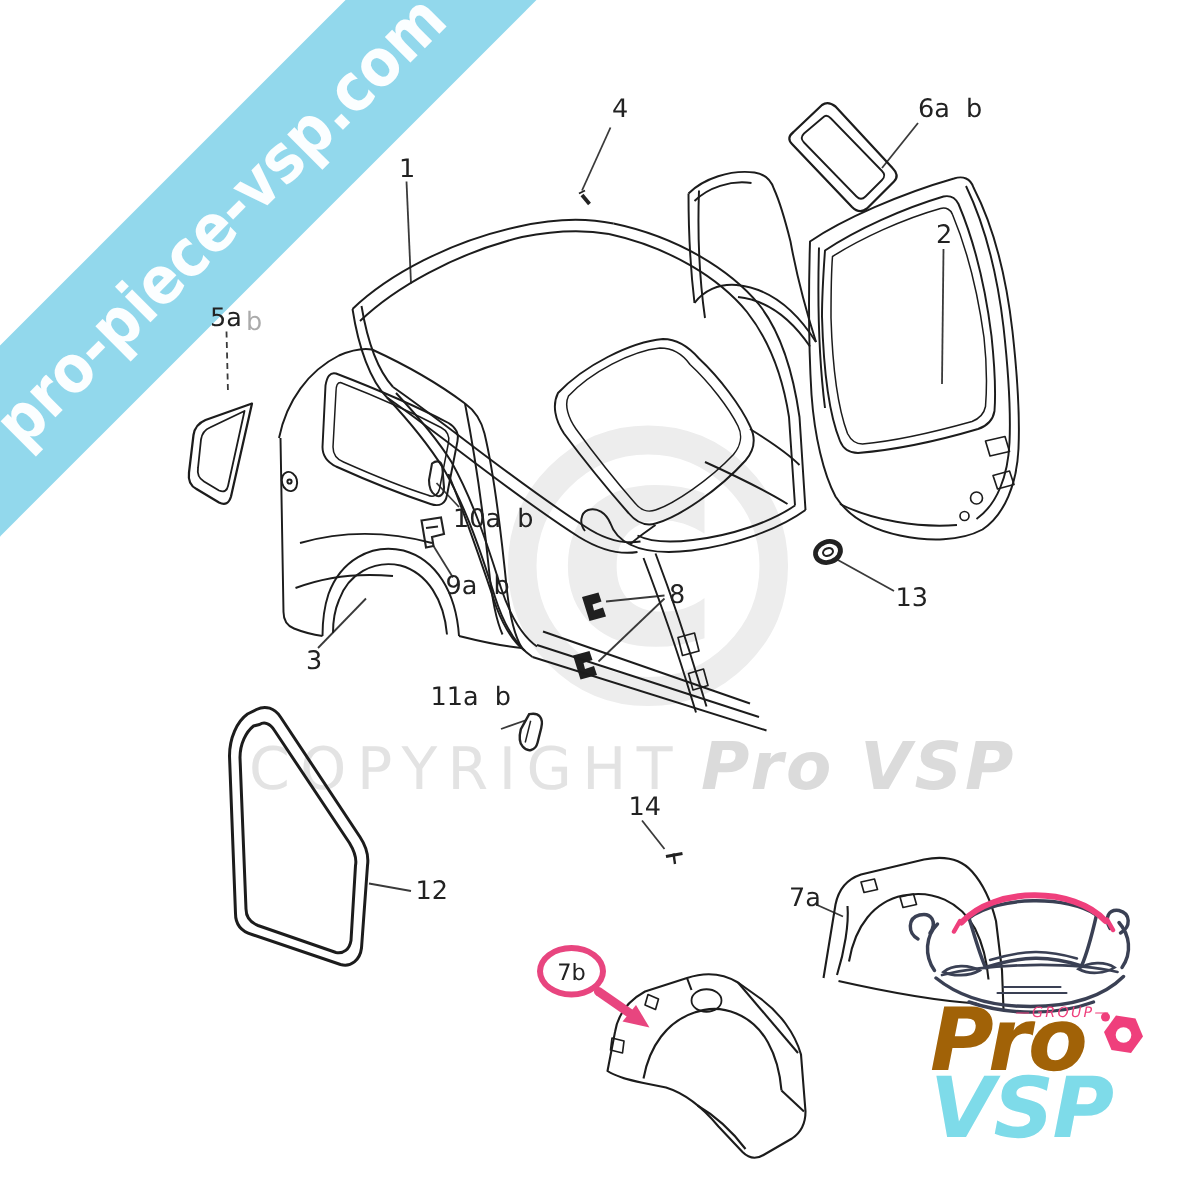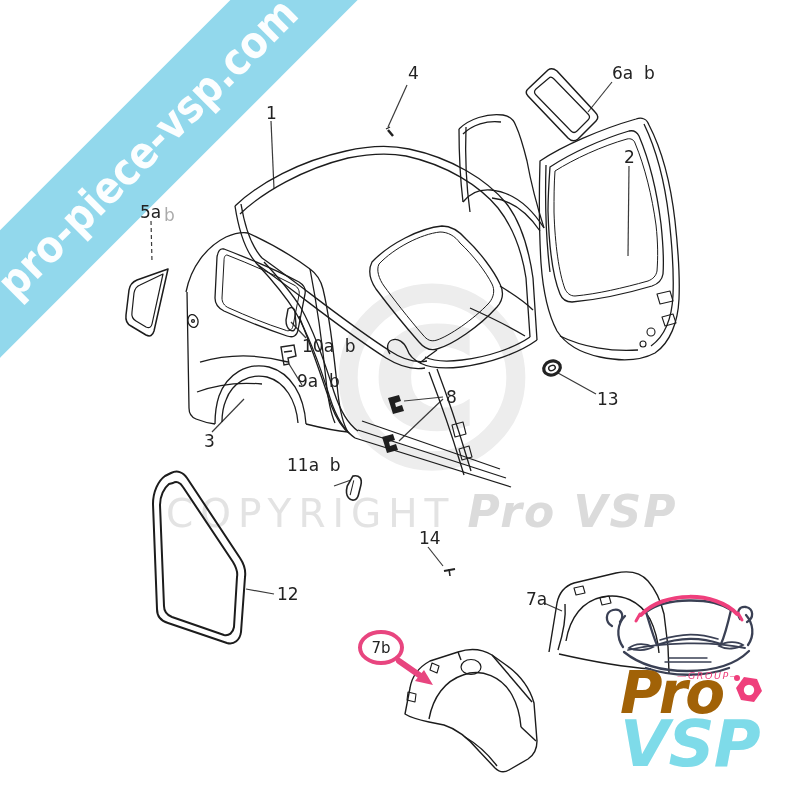--- a/index.html
+++ b/index.html
@@ -31,21 +31,21 @@
   .badge7b{position:absolute;left:358px;top:630px;width:46px;height:35px;
     border:4.5px solid #e8457f;border-radius:50%;box-sizing:border-box;
     display:flex;align-items:center;justify-content:center;z-index:4;background:transparent;}
   .badge7b span{font-size:15px;color:#222;}
 
   
   .logo-group{position:absolute;left:677px;top:670px;font-size:9.5px;font-weight:normal;
     font-style:italic;color:#ef3f7c;letter-spacing:1.5px;z-index:4;white-space:nowrap;}
   .logo-pro{position:absolute;left:620px;top:664px;font-size:58px;font-weight:bold;
     font-style:italic;color:#a16207;line-height:1;letter-spacing:-2px;z-index:4;}
-  .logo-vsp{position:absolute;left:620px;top:712px;font-size:64px;font-weight:bold;
+  .logo-vsp{position:absolute;left:620px;top:712px;font-size:56px;font-weight:bold;
     font-style:italic;color:#7edbe9;line-height:1;letter-spacing:-1px;z-index:4;}
 </style>
 </head>
 <body>
 
 <div class="stage">
 
   <div class="banner">
     <span class="banner-text">pro-piece-vsp.com</span>
   </div>
@@ -242,21 +242,21 @@
 
   <div class="lbl" style="left:266px;top:104px">1</div>
   <div class="lbl" style="left:624px;top:148px">2</div>
   <div class="lbl" style="left:204px;top:432px">3</div>
   <div class="lbl" style="left:408px;top:64px">4</div>
   <div class="lbl" style="left:140px;top:203px">5a</div>
   <div class="lbl ghost" style="left:164px;top:206px">b</div>
   <div class="lbl" style="left:612px;top:64px">6a  b</div>
   <div class="lbl" style="left:526px;top:590px">7a</div>
   <div class="lbl" style="left:446px;top:388px">8</div>
-  <div class="lbl" style="left:297px;top:372px">9a  b</div>
+  <div class="lbl" style="left:297px;top:382px">9a  b</div>
   <div class="lbl" style="left:302px;top:337px">10a  b</div>
   <div class="lbl" style="left:287px;top:456px">11a  b</div>
   <div class="lbl" style="left:277px;top:585px">12</div>
   <div class="lbl" style="left:597px;top:390px">13</div>
   <div class="lbl" style="left:419px;top:529px">14</div>
 
   <div class="badge7b">
     <span>7b</span>
   </div>
 

